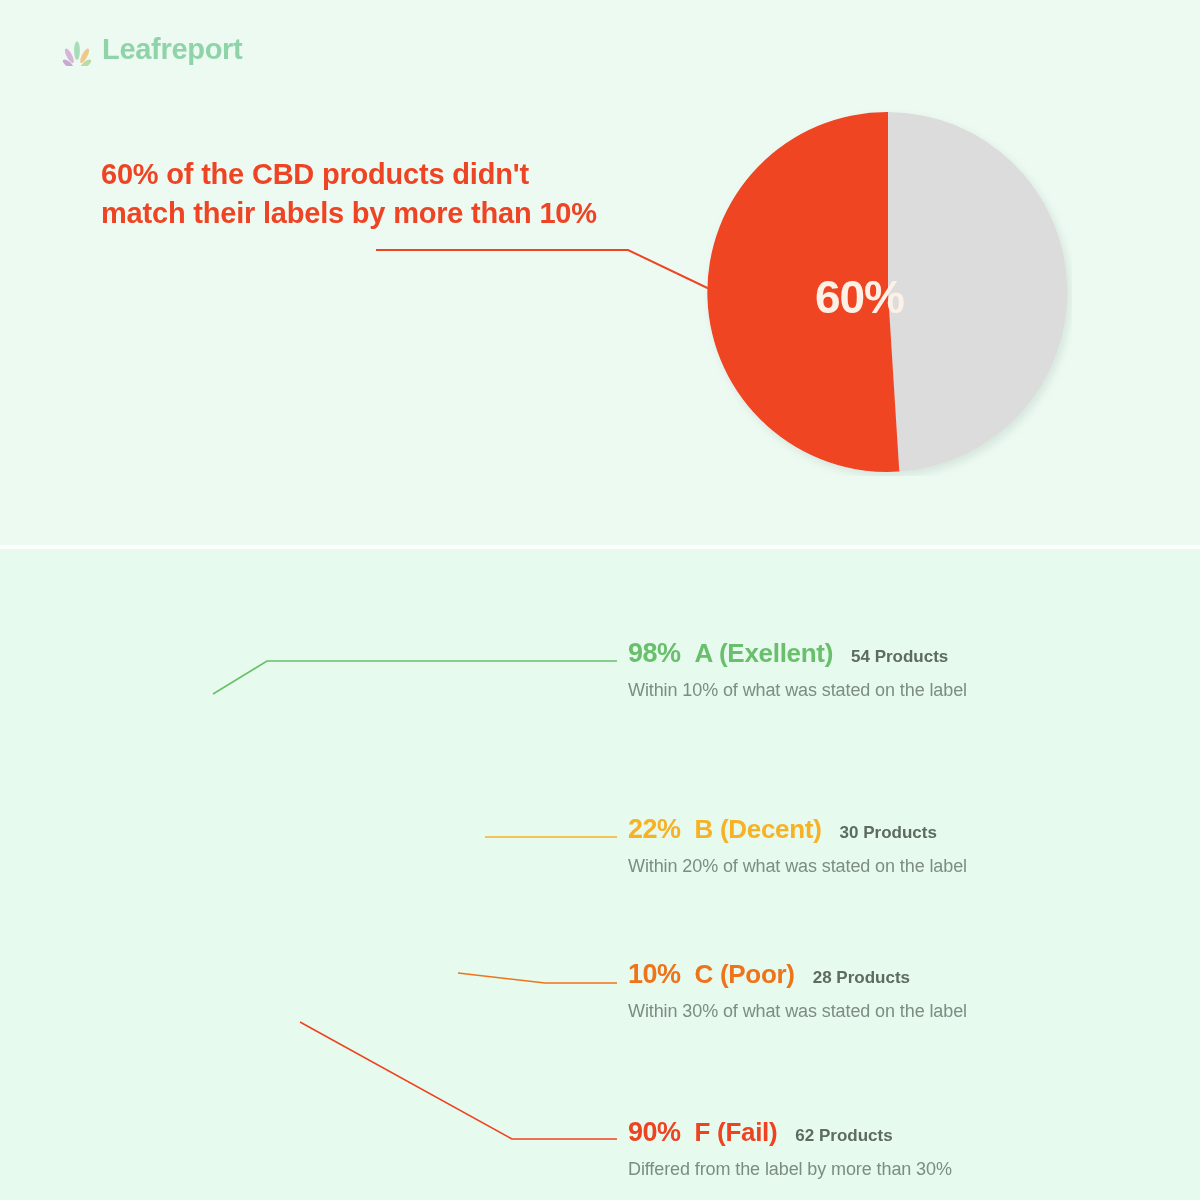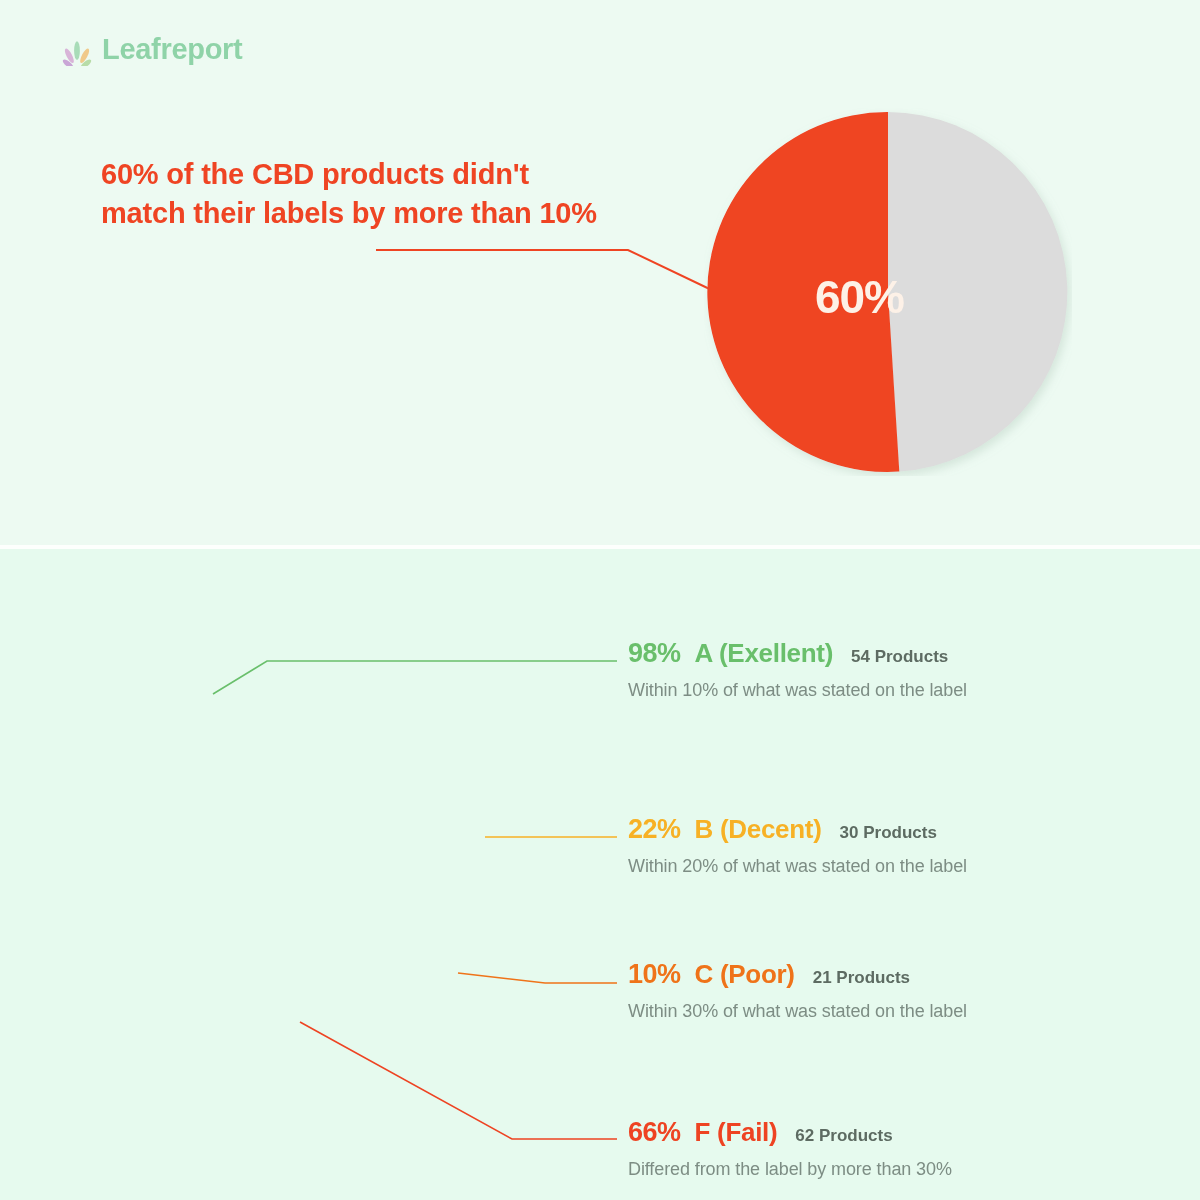--- a/index.html
+++ b/index.html
@@ -244,28 +244,28 @@
         <span class="legend-grade" style="color:#f7b125">B (Decent)</span>
         <span class="legend-count">30 Products</span>
       </div>
       <div class="legend-desc">Within 20% of what was stated on the label</div>
     </div>
 
     <div class="legend-row r2">
       <div class="legend-head">
         <span class="legend-pct" style="color:#ef7319">10%</span>
         <span class="legend-grade" style="color:#ef7319">C (Poor)</span>
-        <span class="legend-count">21 Products</span>
+        <span class="legend-count">28 Products</span>
       </div>
       <div class="legend-desc">Within 30% of what was stated on the label</div>
     </div>
 
     <div class="legend-row r3">
       <div class="legend-head">
-        <span class="legend-pct" style="color:#ee4322">66%</span>
+        <span class="legend-pct" style="color:#ee4322">90%</span>
         <span class="legend-grade" style="color:#ee4322">F (Fail)</span>
         <span class="legend-count">62 Products</span>
       </div>
       <div class="legend-desc">Differed from the label by more than 30%</div>
     </div>
 
   </div>
 
 </div>
 

